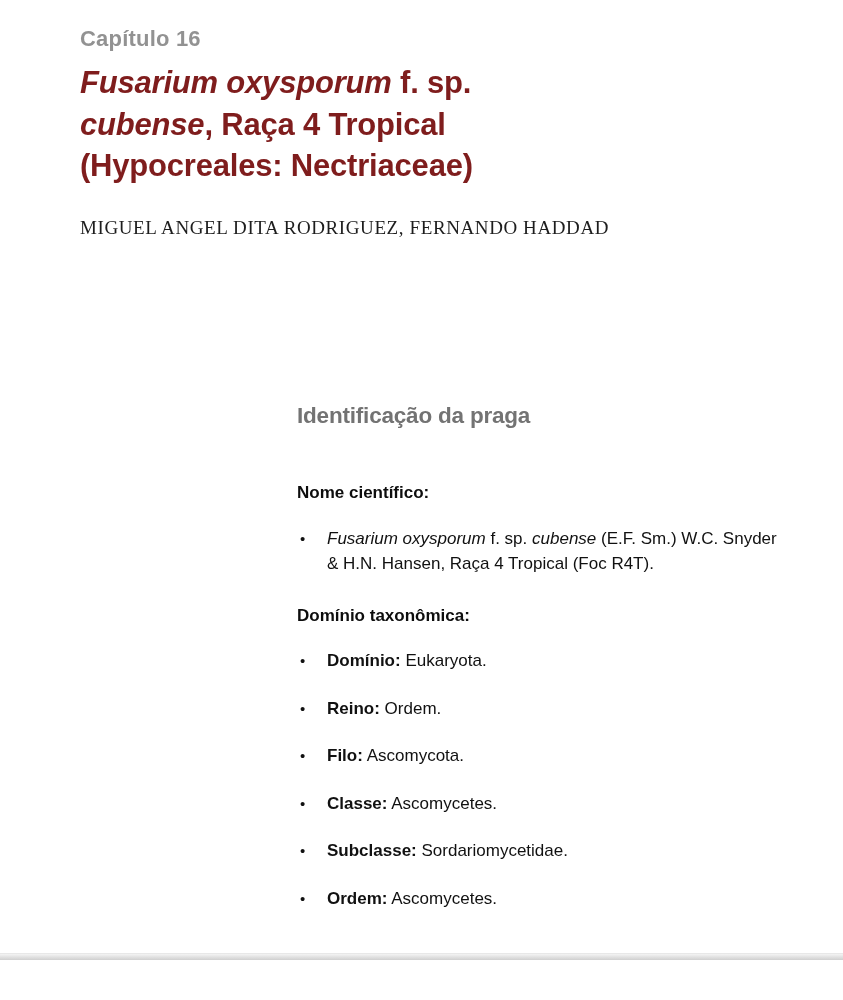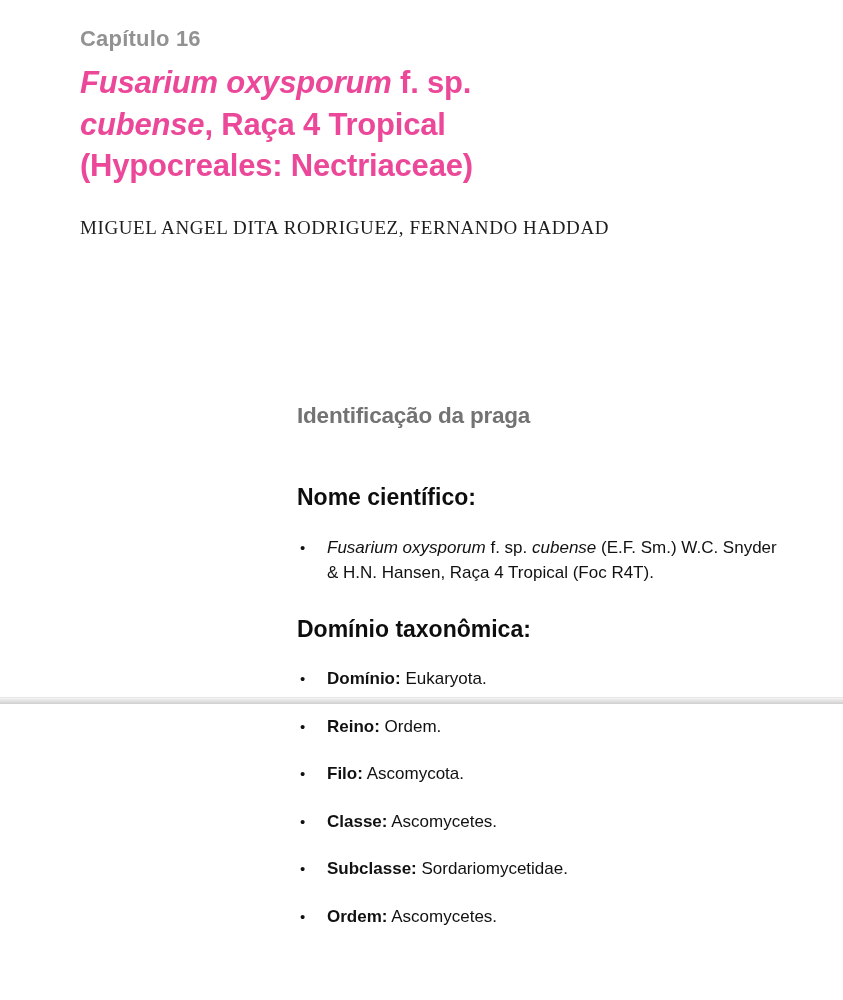--- a/index.html
+++ b/index.html
@@ -13,39 +13,39 @@
     height: 1000px;
     position: relative;
     overflow: hidden;
     font-family: "Liberation Sans", sans-serif;
     color: #111111;
   }
 
   .page {
     position: relative;
     width: 843px;
-    height: 704px;
+    height: 960px;
     padding: 26px 58px 0 80px;
     background: #ffffff;
   }
 
   
   .chapter-label {
     font-size: 22px;
     font-weight: 700;
     color: #929292;
     letter-spacing: 0.2px;
     margin-bottom: 10px;
   }
 
   .chapter-title {
     font-size: 31px;
     line-height: 1.34;
     font-weight: 700;
-    color: #ec4899;
+    color: #7f1d1d;
     max-width: 480px;
     letter-spacing: -0.2px;
   }
 
   .chapter-title em {
     font-style: italic;
   }
 
   .authors {
     margin-top: 30px;
@@ -66,21 +66,21 @@
 
   .section-title {
     font-size: 22.5px;
     font-weight: 700;
     color: #737373;
     margin-bottom: 48px;
     letter-spacing: -0.2px;
   }
 
   .subheading {
-    font-size: 23px;
+    font-size: 17px;
     font-weight: 700;
     color: #0d0d0d;
     margin-bottom: 20px;
   }
 
   .bullet-list {
     list-style: none;
     margin-bottom: 26px;
   }
 

